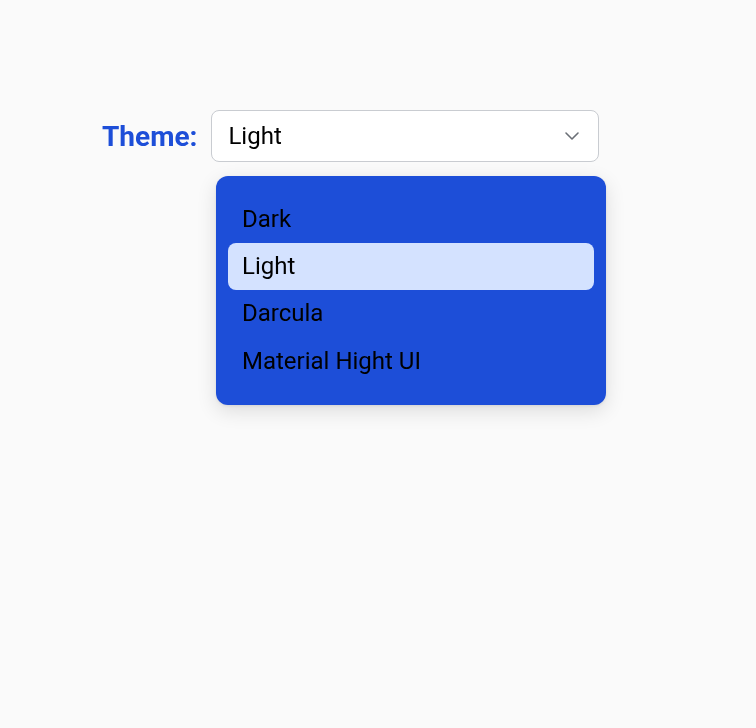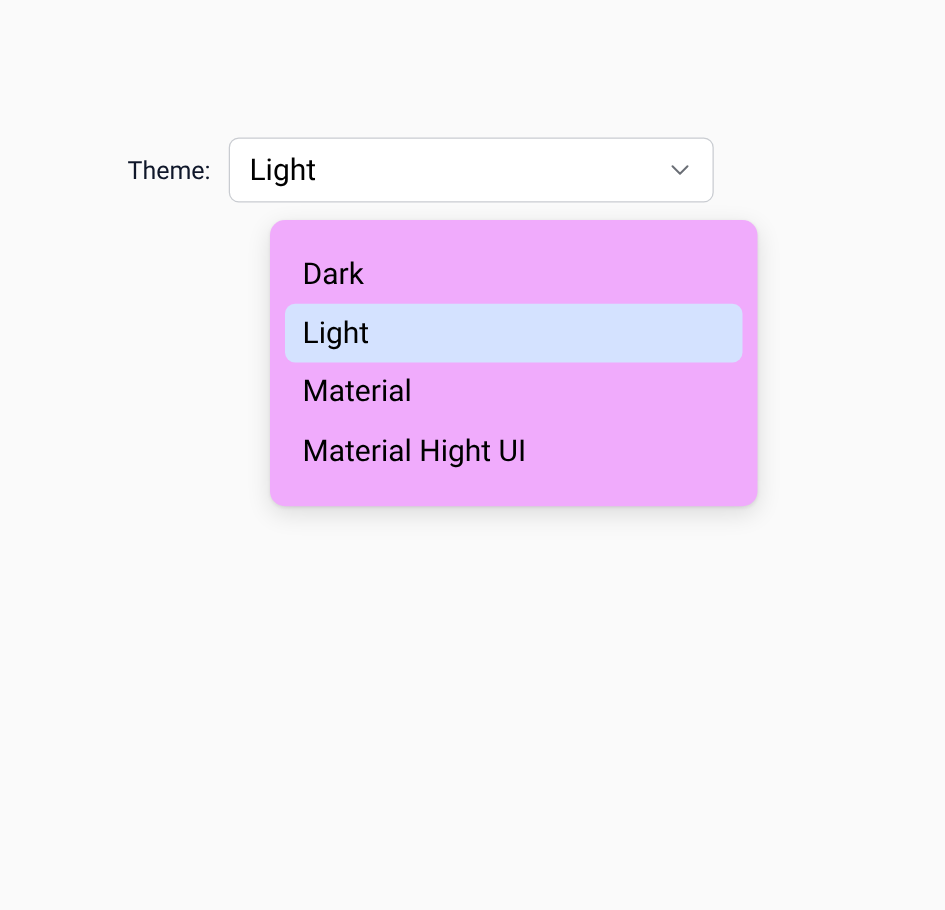--- a/index.html
+++ b/index.html
@@ -16,23 +16,23 @@
     }
     .row {
       position: absolute;
       top: 110px;
       left: 102px;
       display: flex;
       align-items: center;
       gap: 14px;
     }
     .label {
-      font-size: 20px;
-      color: #0f172a;
-      font-weight: 400;
+      font-size: 28px;
+      color: #1d4ed8;
+      font-weight: 700;
     }
     .select-box {
       width: 388px;
       height: 52px;
       background: #fff;
       border: 1px solid #c9ccd1;
       border-radius: 8px;
       display: flex;
       align-items: center;
       justify-content: space-between;
@@ -52,21 +52,21 @@
     }
     .chevron svg {
       width: 16px;
       height: 10px;
     }
     .dropdown {
       position: absolute;
       top: 176px;
       left: 216px;
       width: 390px;
-      background: #f0abfc;
+      background: #1d4ed8;
       border-radius: 12px;
       box-shadow: 0 6px 20px rgba(0,0,0,0.12), 0 1px 3px rgba(0,0,0,0.08);
       padding: 20px 12px;
     }
     .dropdown-item {
       font-size: 24px;
       color: #000;
       padding: 8px 14px;
       border-radius: 8px;
       cursor: pointer;
@@ -87,15 +87,15 @@
       <svg viewBox="0 0 16 10" fill="none" stroke="#6b6f76" stroke-width="1.6" stroke-linecap="round" stroke-linejoin="round">
         <path d="M2 2 L8 8 L14 2"></path>
       </svg>
     </span>
   </div>
 </div>
 
 <div class="dropdown" id="dropdown">
     <div class="dropdown-item">Dark</div>
     <div class="dropdown-item selected">Light</div>
-    <div class="dropdown-item">Material</div>
+    <div class="dropdown-item">Darcula</div>
     <div class="dropdown-item">Material Hight UI</div>
   </div>
 
 </body></html>

